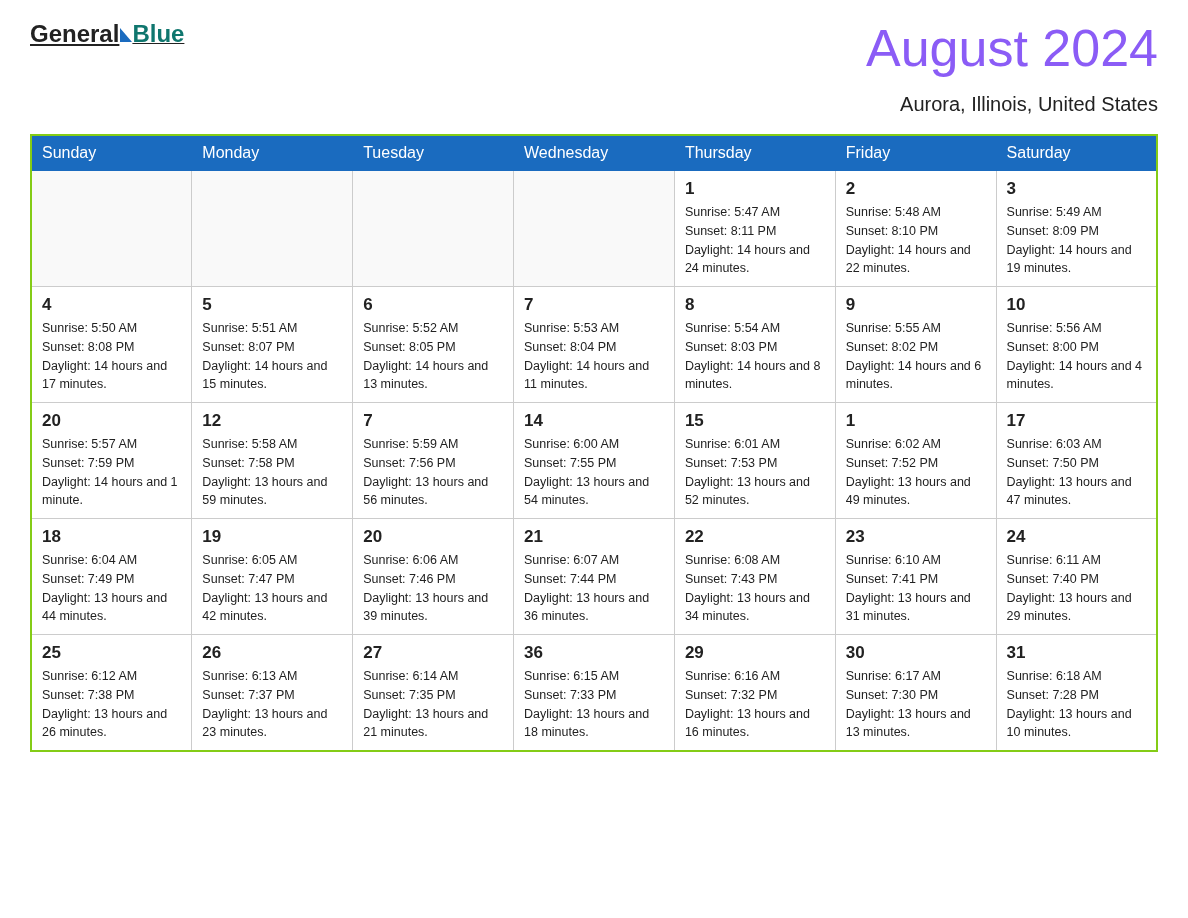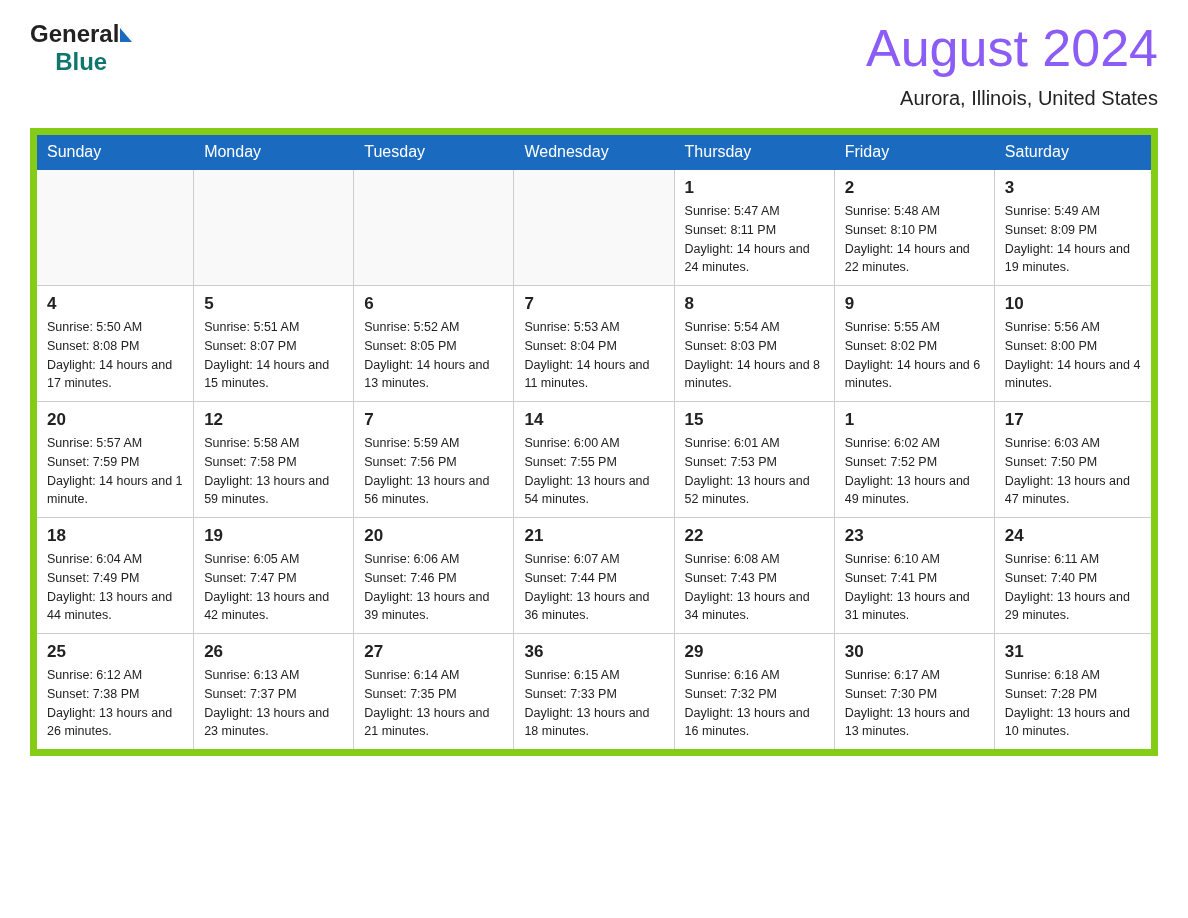--- a/index.html
+++ b/index.html
@@ -10,41 +10,42 @@
       color: #222;
     }
     .header {
       display: flex;
       justify-content: space-between;
       align-items: flex-start;
       margin-bottom: 18px;
     }
     .logo {
       display: flex;
-      flex-direction: column;
+      flex-direction: row;
       align-items: center;
+      text-decoration: underline;
     }
     .title-block {
       text-align: right;
     }
     .month-title {
       font-size: 52px;
       font-weight: normal;
       color: #8b5cf6;
       line-height: 1.1;
     }
     .location {
       font-size: 20px;
       color: #222;
-      margin-top: 10px;
+      margin-top: 16px;
     }
     .calendar {
       width: 100%;
       border-collapse: collapse;
-      border: 7px solid #84cc16;
+      border: 2px solid #84cc16;
     }
     .calendar th {
       background-color: #1a6bbf;
       color: #fff;
       font-size: 16px;
       font-weight: normal;
       padding: 8px 10px;
       text-align: left;
       border: 1px solid #1a6bbf;
     }

